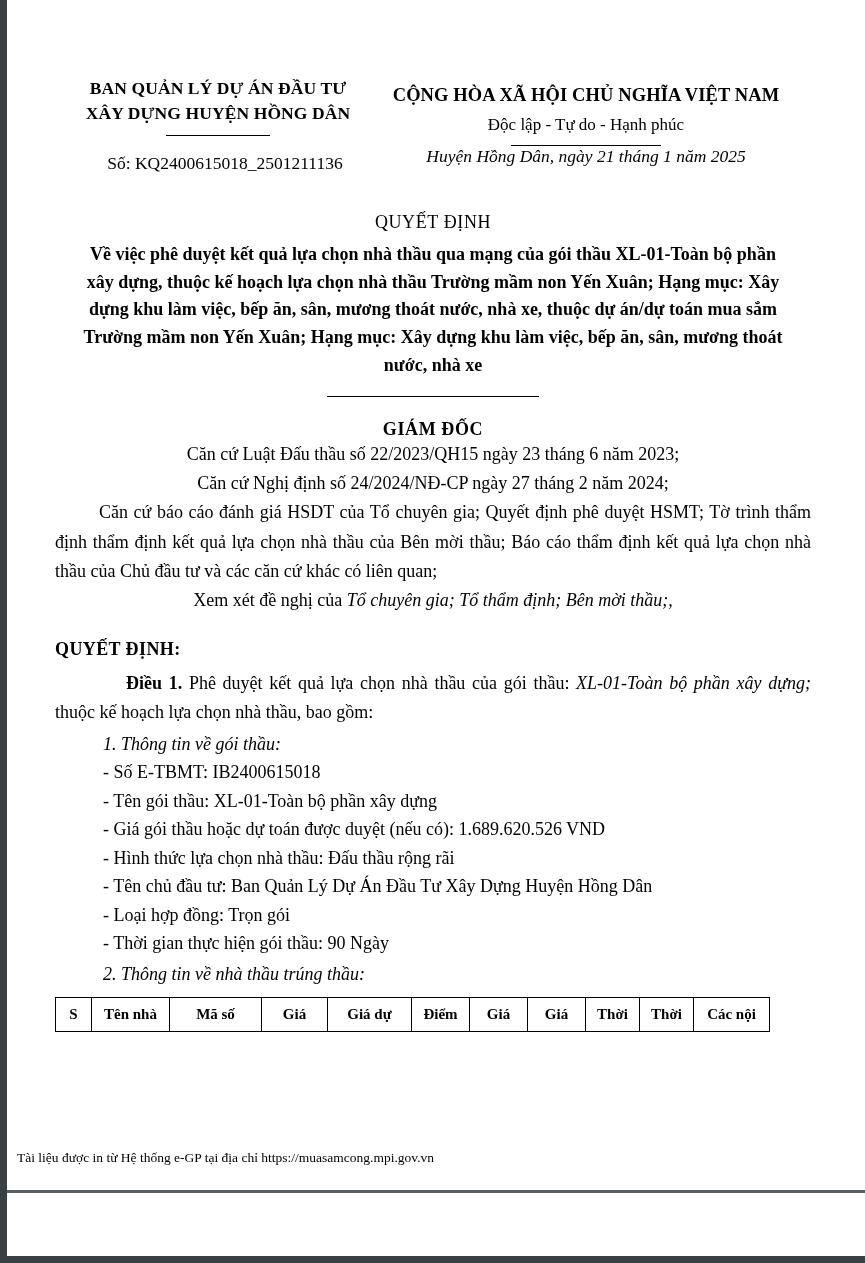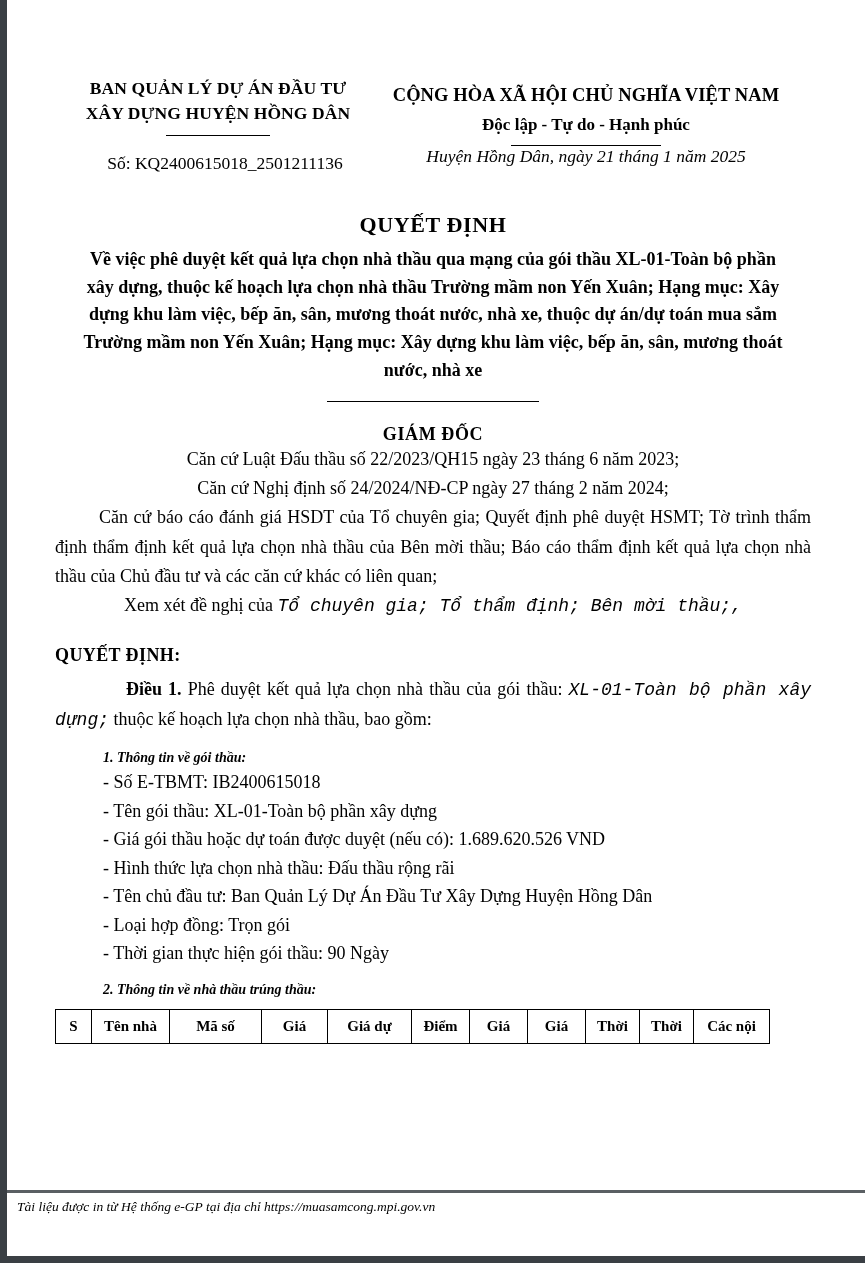--- a/index.html
+++ b/index.html
@@ -60,21 +60,21 @@
     letter-spacing: 0.1px;
   }
   .nation-name {
     font-weight: bold;
     font-size: 18.5px;
     line-height: 1.35;
     letter-spacing: 0.1px;
     white-space: nowrap;
   }
   .motto {
-    font-weight: bold;
+    font-weight: normal;
     font-size: 17px;
     line-height: 1.45;
     margin-top: 5px;
   }
   .rule {
     border: 0;
     border-top: 1.6px solid #000;
     margin: 0 auto;
   }
   .rule-left { width: 104px; margin-top: 9px; }
@@ -91,22 +91,22 @@
     font-size: 17.5px;
     white-space: nowrap;
   }
 
   
   .title-block {
     text-align: center;
     margin-top: 38px;
   }
   .doc-kind {
-    font-weight: bold;
-    font-size: 22px;
+    font-weight: normal;
+    font-size: 18px;
     letter-spacing: 0.6px;
   }
   .doc-subject {
     font-weight: bold;
     font-size: 18px;
     line-height: 1.55;
     margin-top: 8px;
     padding: 0 22px;
     text-align: center;
   }
@@ -133,33 +133,32 @@
   }
   .para-indent {
     text-indent: 44px;
     text-align: justify;
   }
   .para-tight {
     margin-top: 9px;
   }
   .para em {
     font-style: italic;
-    font-family: Liberation Mono, monospace;
   }
   .para b {
     font-weight: bold;
     margin-left: 27px;
   }
 
   .section-heading {
-    font-size: 14px;
+    font-size: 18px;
     line-height: 1.5;
-    font-weight: bold;
+    font-weight: normal;
     font-style: italic;
-    margin-top: 12px;
+    margin-top: 4px;
     padding-left: 48px;
   }
   .bullet-line {
     font-size: 18px;
     line-height: 1.58;
     padding-left: 48px;
     text-indent: 0;
   }
   .bullet-line.wrap {
     padding-left: 48px;
@@ -197,22 +196,21 @@
   .footer-sep {
     position: absolute;
     left: 0;
     right: 0;
     top: 1190px;
     border-top: 3px solid #5a5f63;
   }
   .doc-footer {
     position: absolute;
     left: 10px;
-    top: 1199px;
-    font-style: italic;
+    top: 1150px;
     font-size: 13.5px;
     white-space: nowrap;
   }
 </style>
 </head>
 <body>
 
 <div class="page">
   <div class="page-body">
 

